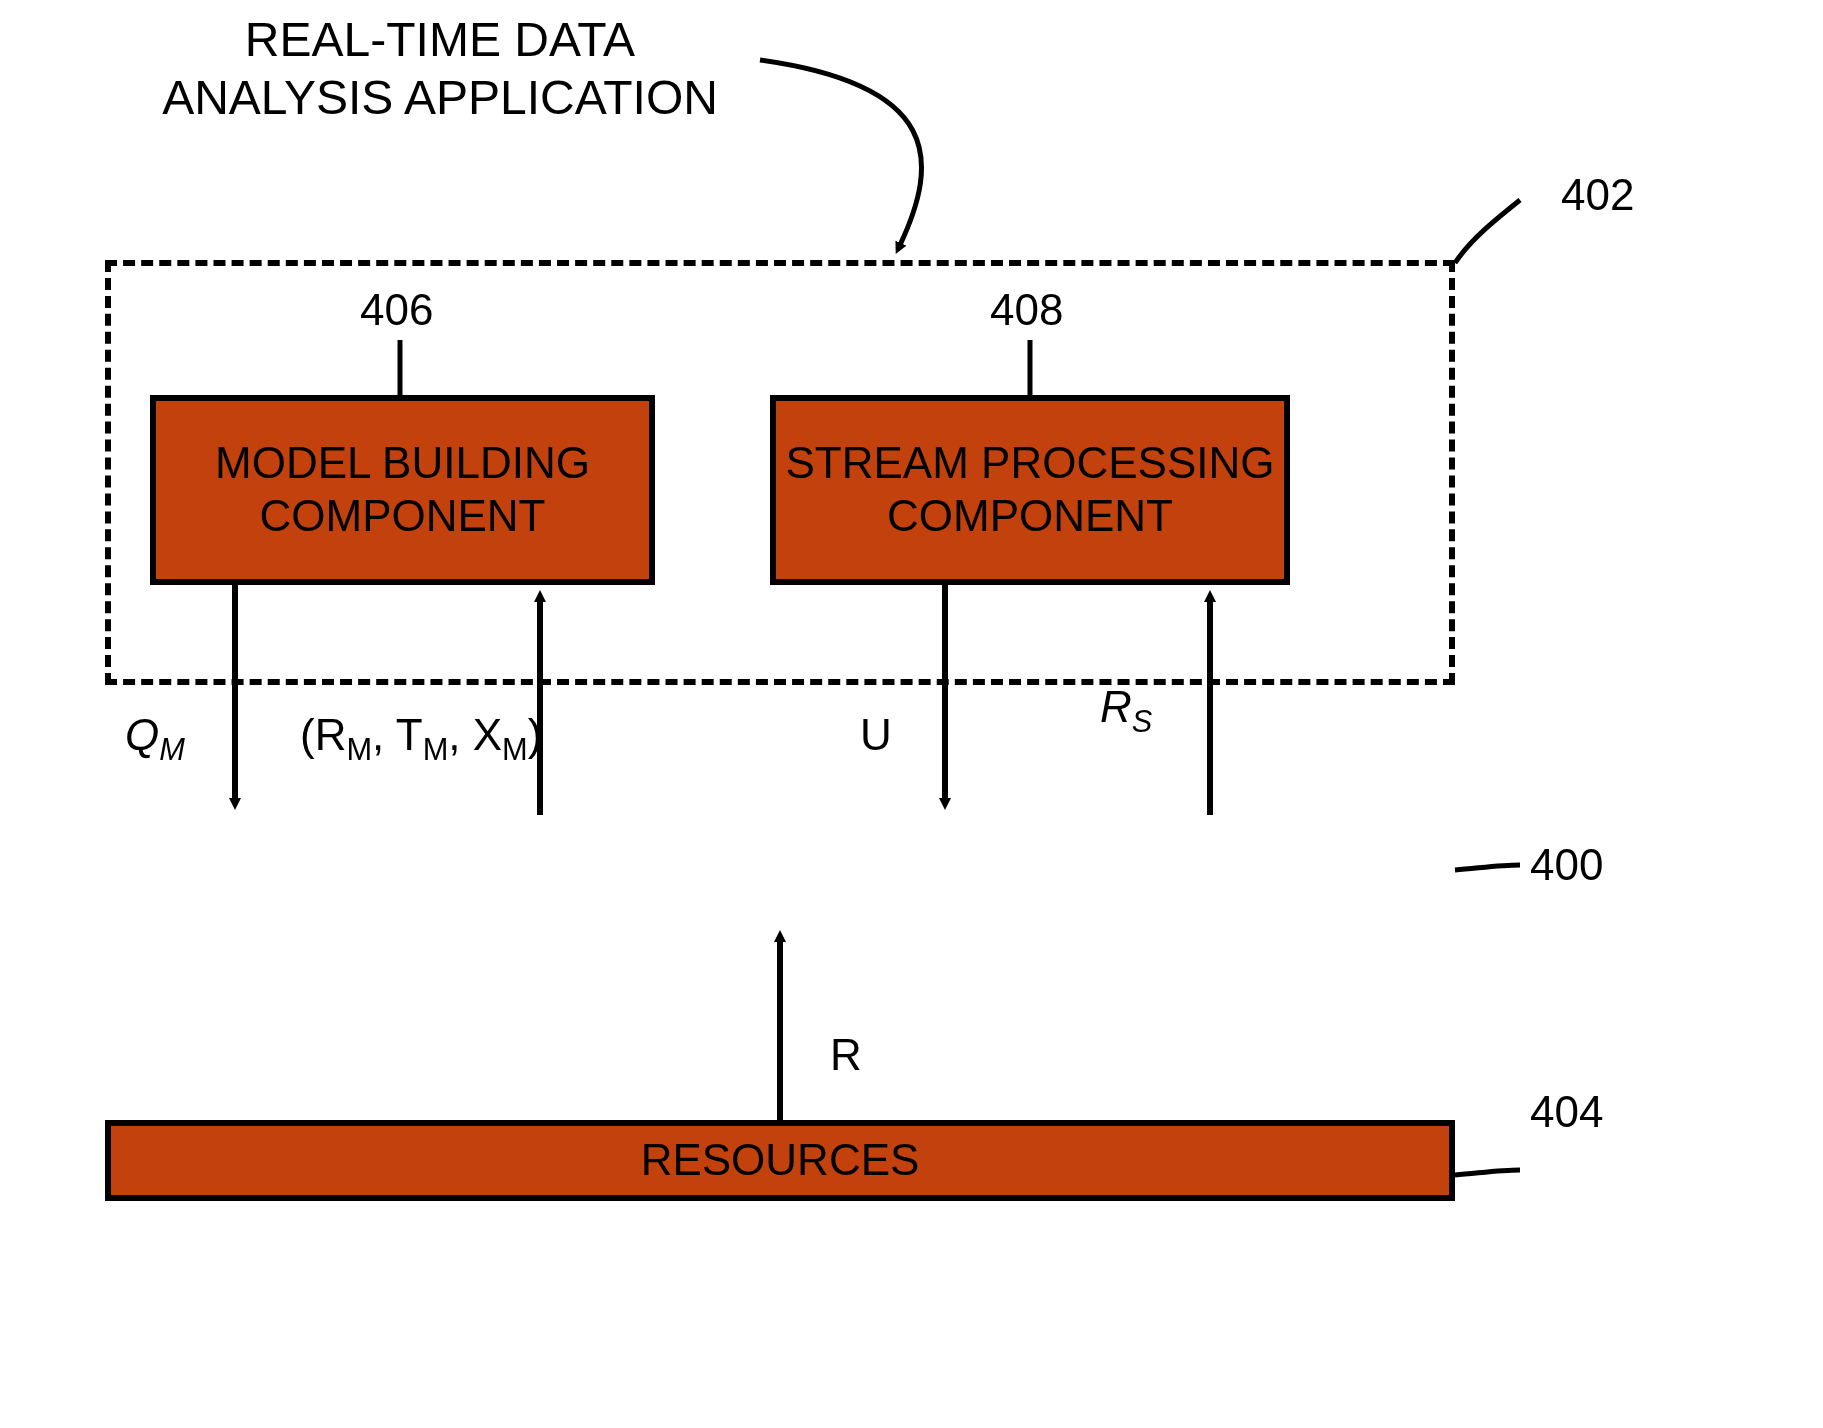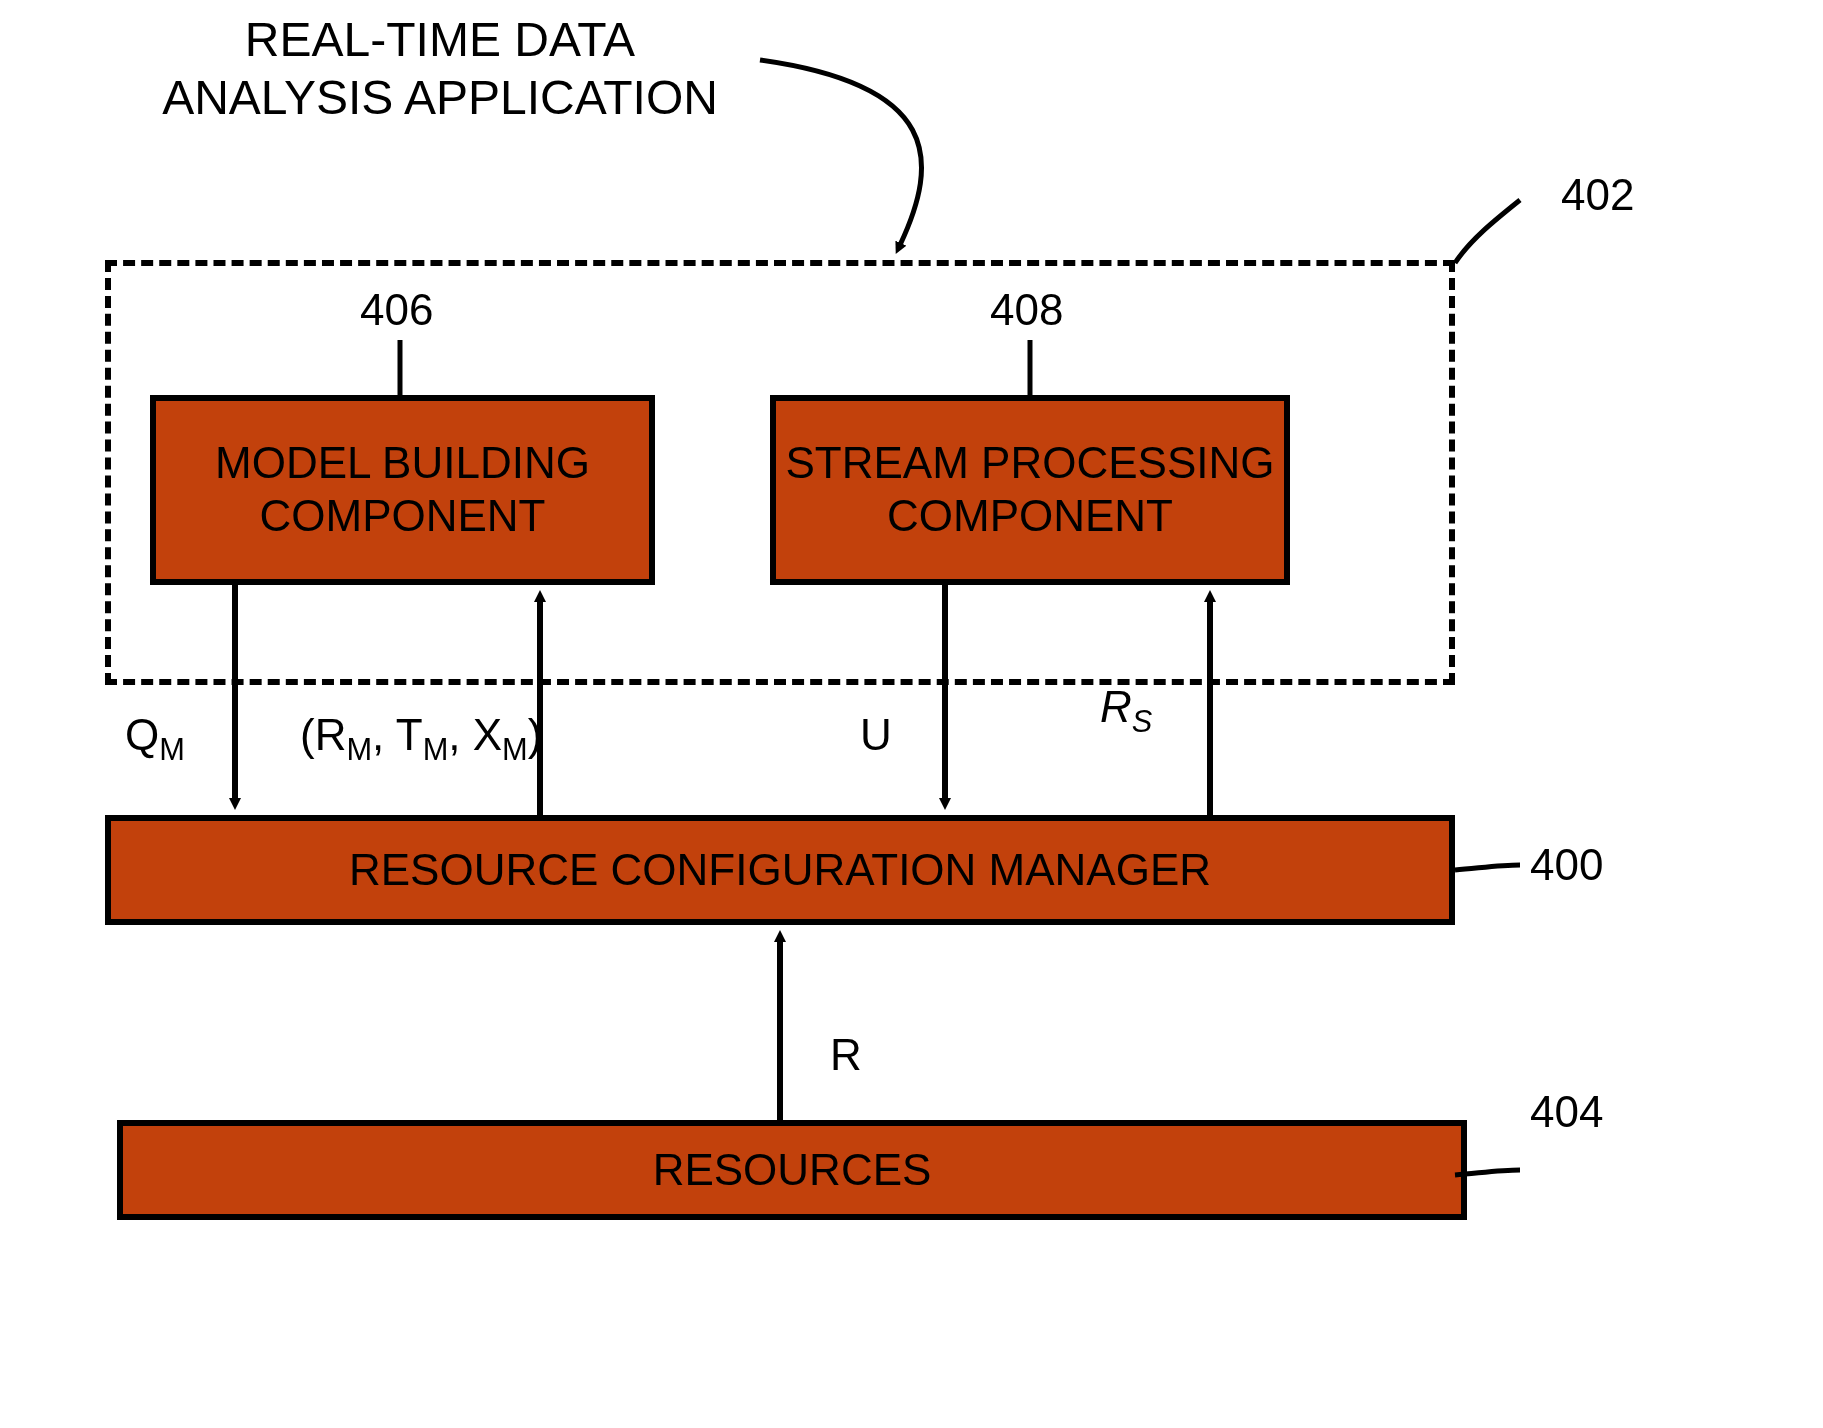--- a/index.html
+++ b/index.html
@@ -58,31 +58,30 @@
 ANALYSIS APPLICATION</div>
 
   <div class="dashed-box" style="left:105px; top:260px; width:1350px; height:425px;"></div>
 
   <div class="box" style="left:150px; top:395px; width:505px; height:190px; white-space:pre-line;">MODEL BUILDING
 COMPONENT</div>
 
   <div class="box" style="left:770px; top:395px; width:520px; height:190px; white-space:pre-line;">STREAM PROCESSING
 COMPONENT</div>
 
-  <div class="box" style="left:105px; top:815px; width:1350px; height:110px;">RESOURCE CONFIGURATION MANAGER</div>
 
-  <div class="box" style="left:105px; top:1120px; width:1350px; height:100px;margin-left:12px;">RESOURCES</div>
+  <div class="box" style="left:105px; top:1120px; width:1350px; height:81px;">RESOURCES</div>
 
   <div class="ref" style="left:360px; top:285px;">406</div>
   <div class="ref" style="left:990px; top:285px;">408</div>
   <div class="ref" style="left:1530px; top:170px;margin-left:31px;">402</div>
   <div class="ref" style="left:1530px; top:840px;text-align:right;">400</div>
   <div class="ref" style="left:1530px; top:1087px;">404</div>
 
-  <div class="ref" style="left:125px; top:710px;">
+  <div class="ref" style="left:125px; top:710px;font-style:italic;">
     <span>Q</span><sub class="sub">M</sub>
   </div>
 
   <div class="ref" style="left:300px; top:710px;">
     (<span>R</span><sub class="sub">M</sub>,
      <span>T</span><sub class="sub">M</sub>,
      <span>X</span><sub class="sub">M</sub>)
   </div>
 
   <div class="ref" style="left:860px; top:710px;">U</div>

